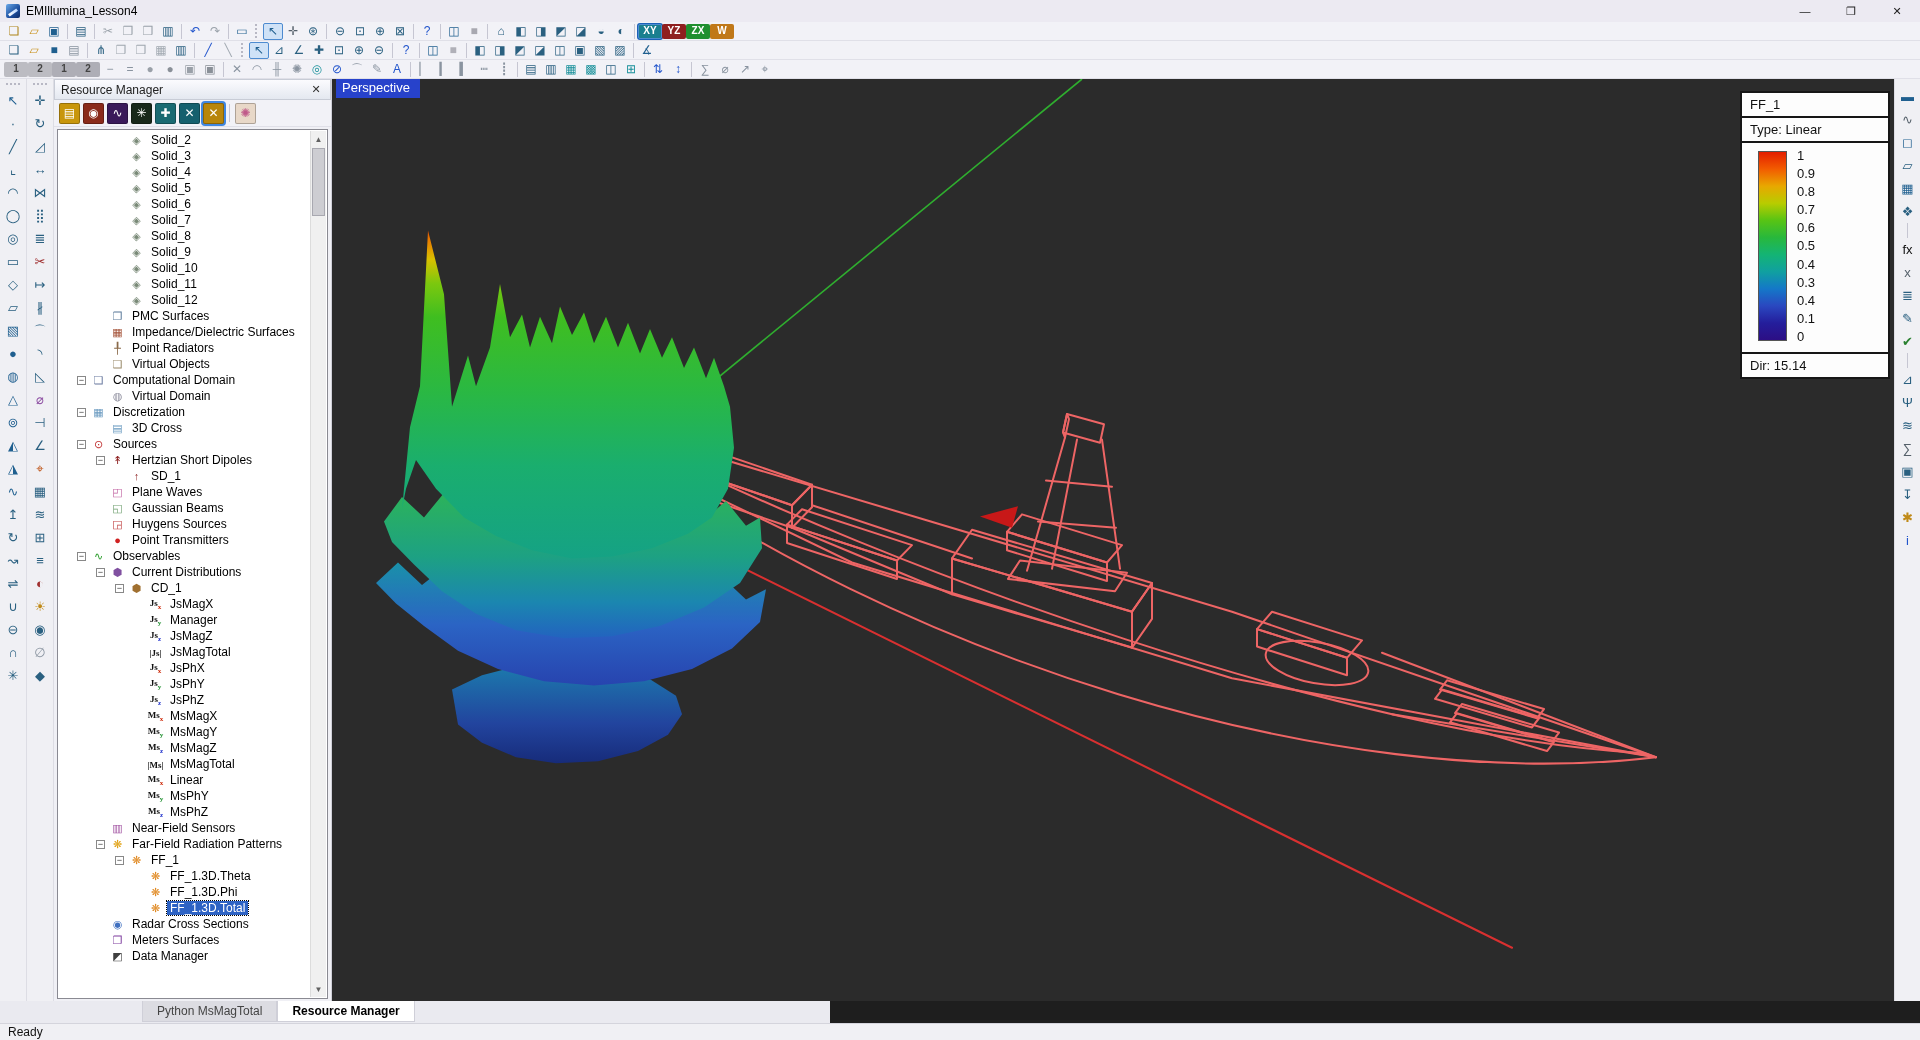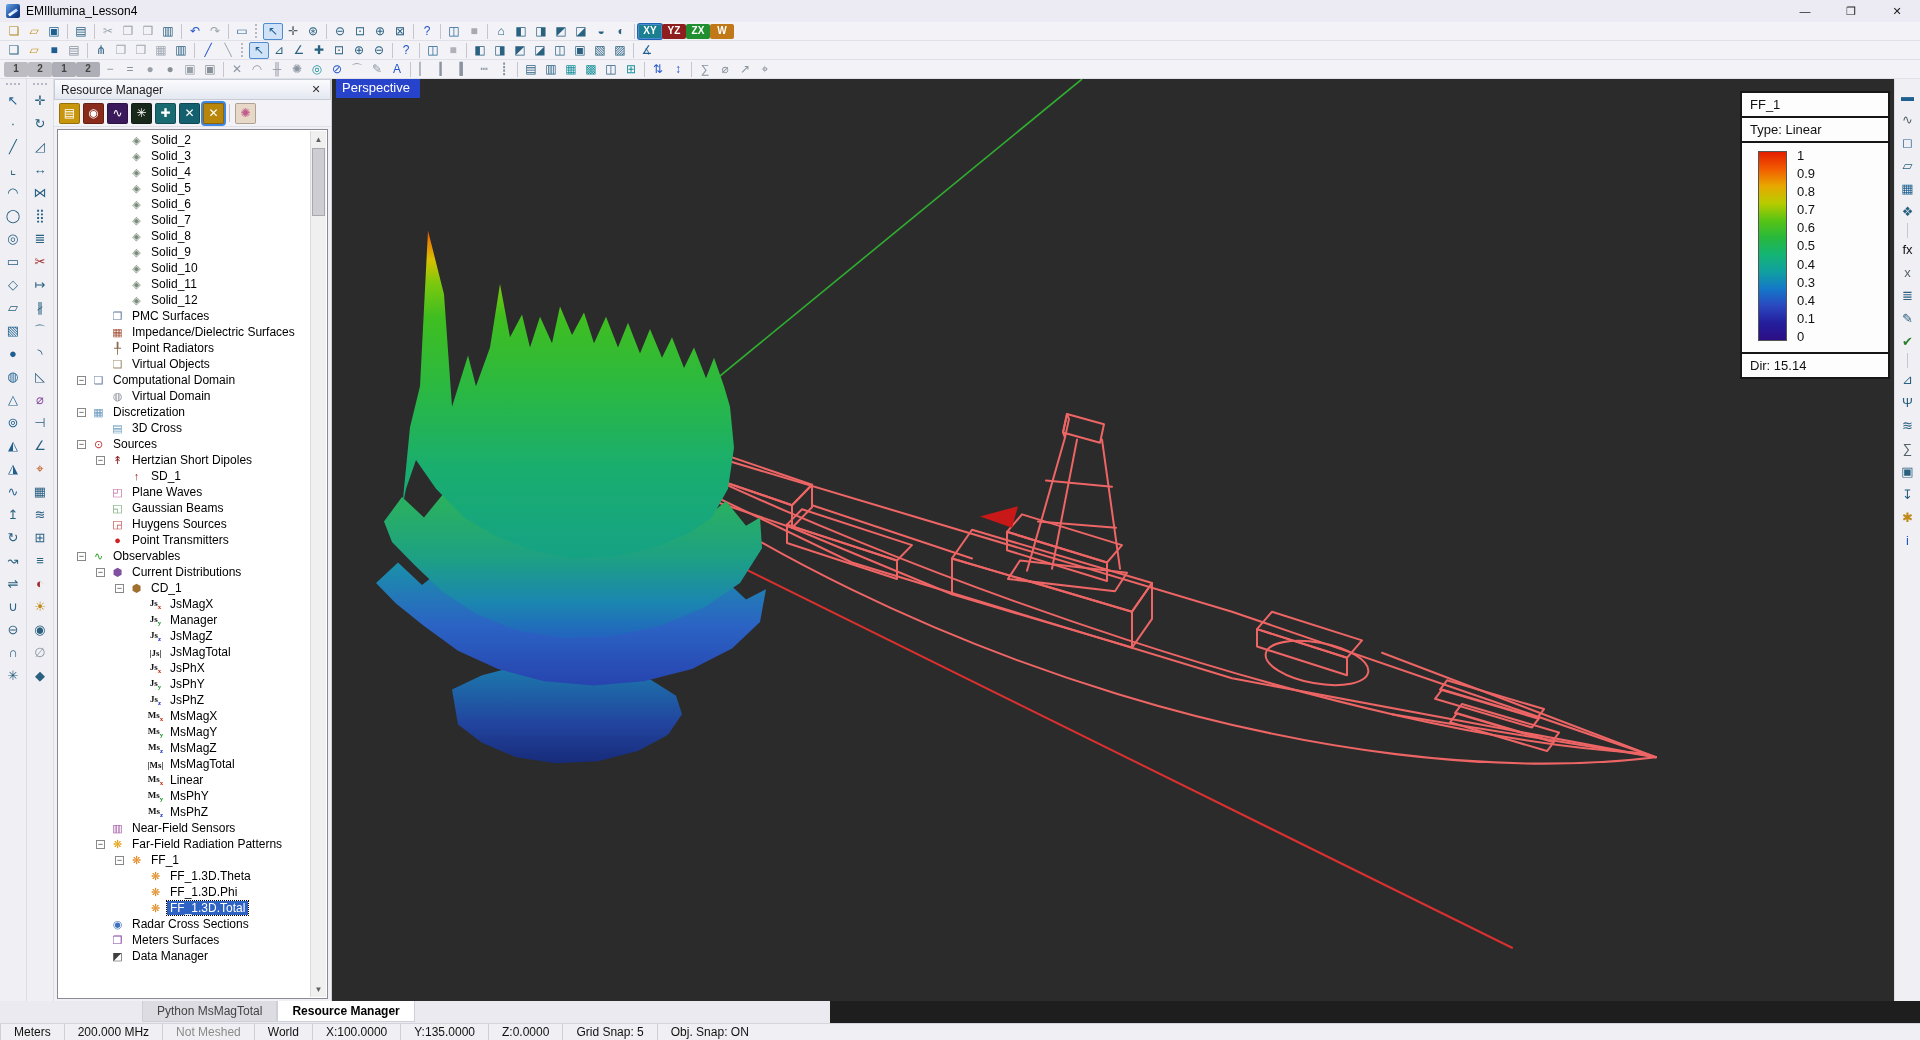--- a/index.html
+++ b/index.html
@@ -724,25 +724,15 @@
 
   <div class="bottombar">
     <div class="bb-light" id="dock-tabs">
         <span class="dtab">Python MsMagTotal</span>
         <span class="dtab active">Resource Manager</span>
       </div>
     <div class="bb-dark"></div>
   </div>
 
   <div class="statusbar">
-    <span id="status-fields" style="display:flex;height:100%">
-        <span class="sfield">Meters</span>
-        <span class="sfield">200.000 MHz</span>
-        <span class="sfield muted">Not Meshed</span>
-        <span class="sfield">World</span>
-        <span class="sfield">X:100.0000</span>
-        <span class="sfield">Y:135.0000</span>
-        <span class="sfield">Z:0.0000</span>
-        <span class="sfield">Grid Snap:  5</span>
-        <span class="sfield">Obj. Snap: ON</span>
-      </span>
+    <span class="status-ready">Ready</span>
   </div>
 </div>
 
 </body></html>

